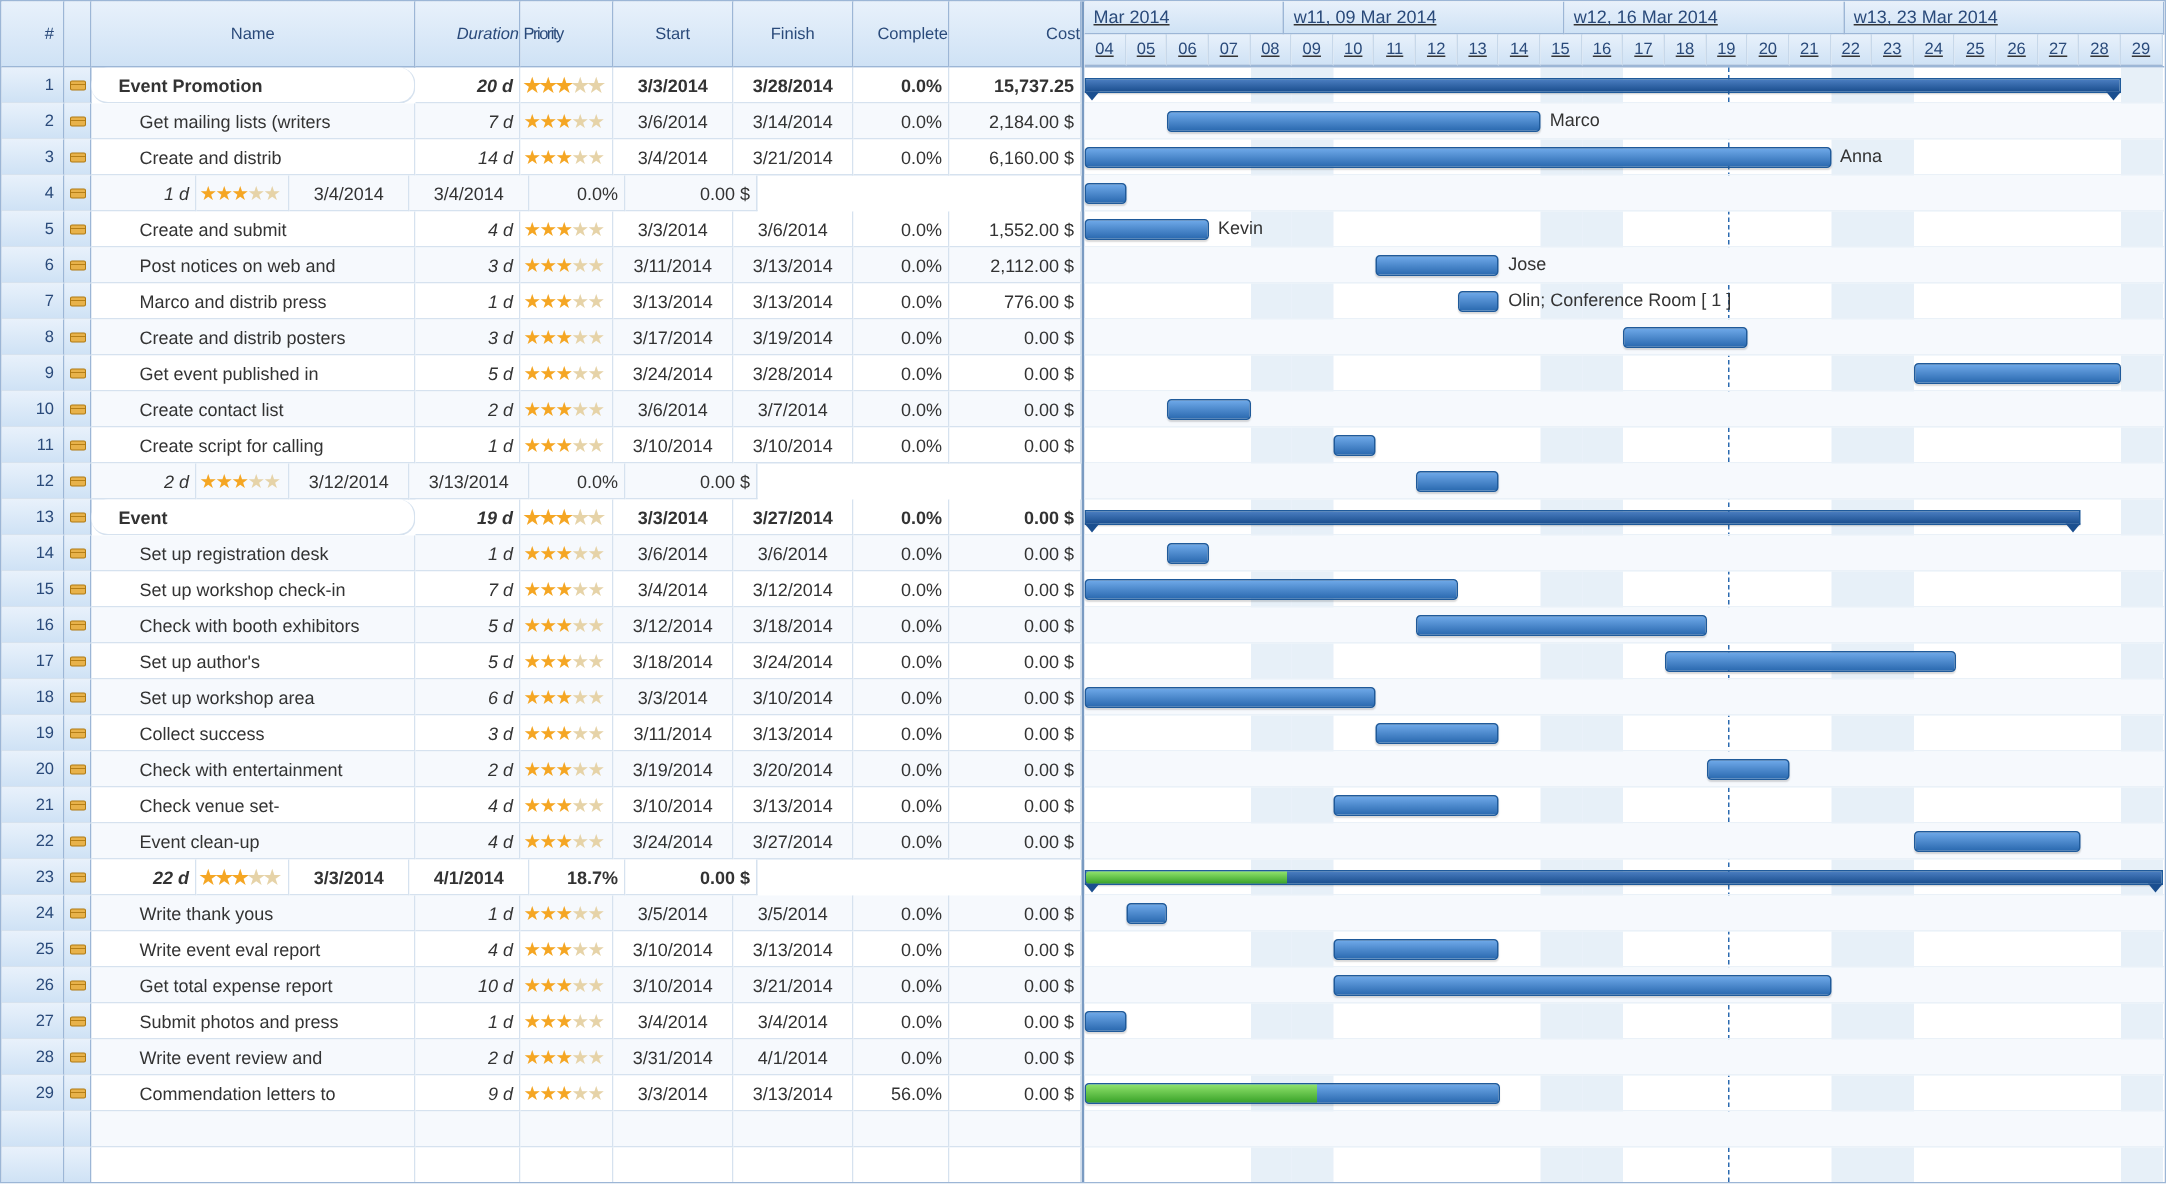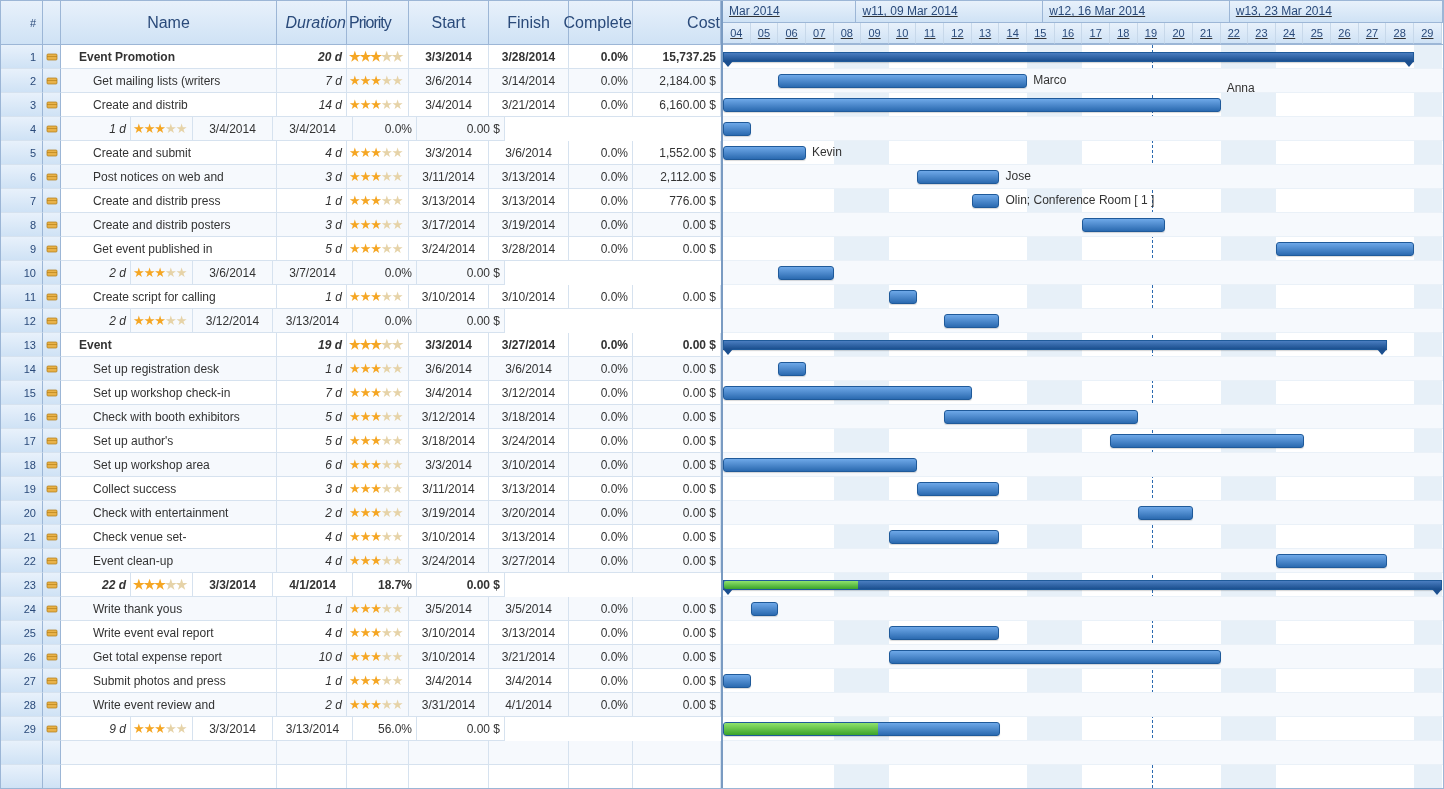--- a/index.html
+++ b/index.html
@@ -3,41 +3,41 @@
 <meta charset="utf-8">
 <style>
   * { box-sizing: border-box; }
   html, body { margin: 0; padding: 0; font-family: Arial, sans-serif; font-size: 12px; color: #333; }
   .app { display: flex; width: 1444px; height: 789px; border: 1px solid #9cb6d6; }
   .grid { flex: 0 0 720px; border-right: 2px solid #7a9bc2; display: flex; flex-direction: column; }
   .gantt { flex: 1; position: relative; overflow: hidden; background: #fff; }
 
   
   .ghead { display: flex; height: 44px; }
-  .ghead .cell { display: flex; align-items: center; justify-content: center; text-align: center; font-size: 16px; color: #2a4a7a;
+  .ghead .cell { display: flex; align-items: center; justify-content: center; text-align: center; font-size: 11px; color: #2a4a7a;
                  border-right: 1px solid #9cb6d6; border-bottom: 1px solid #9cb6d6;
                  background: linear-gradient(#e8f1fb, #cfe2f5); }
   .gbody { flex: 1; overflow: hidden; }
   .row { display: flex; height: 24px; align-items: stretch; }
   .row.alt .cell.body { background: #f6f9fd; }
   .row .cell { border-right: 1px solid #d6e2ef; border-bottom: 1px solid #d6e2ef; display: flex; align-items: center; padding: 0 4px; }
   .cell.body { background: #fff; }
   .cell.num { width: 42px; justify-content: flex-end; padding-right: 6px; color: #2a4a7a; font-size: 11px;
               background: linear-gradient(#e8f1fb, #cfe2f5); border-right: 1px solid #9cb6d6; }
   .cell.icon { width: 18px; justify-content: center; padding: 0;
                background: linear-gradient(#e8f1fb, #cfe2f5); border-right: 1px solid #9cb6d6; }
   .cell.name { width: 216px; }
   .cell.dur { width: 70px; justify-content: flex-end; font-style: italic; }
   .cell.pri { width: 62px; justify-content: flex-start; padding-left: 2px; letter-spacing: -1px; }
   .cell.start { width: 80px; justify-content: center; }
   .cell.finish { width: 80px; justify-content: center; }
   .cell.comp { width: 64px; justify-content: flex-end; }
   .cell.cost { width: 88px; justify-content: flex-end; }
   .summary .cell.body { font-weight: bold; }
-  .indent1 { padding-left: 18px !important; }
+  .indent1 { padding-left: 18px !important; border-radius: 11px; }
   .indent2 { padding-left: 32px !important; }
   .star { color: #f5a623; font-size: 13px; }
   .star.dim { color: #e6d3a8; }
   .task-icon { width: 12px; height: 12px; }
   .task-icon svg { width: 12px; height: 12px; }
 
   
   .timeline-head { height: 44px; display: flex; flex-direction: column; border-bottom: 1px solid #9cb6d6; }
   .timeline-head .weeks, .timeline-head .days { display: flex; flex: 1; text-decoration: underline; }
   .timeline-head .wk { border-right: 1px solid #9cb6d6; border-bottom: 1px solid #9cb6d6;
@@ -211,21 +211,21 @@
           <div class="cell body cost">2,112.00 $</div>
         </div>
         <div class="row">
           <div class="cell num">7</div>
           <div class="cell icon">
             <span class="task-icon"><svg viewBox="0 0 12 12">
                 <rect x="1" y="3" width="10" height="6" rx="1" fill="#e8b24a" stroke="#b07a12" stroke-width="0.7"></rect>
                 <rect x="1" y="5" width="10" height="0.6" fill="#b07a12"></rect>
               </svg></span>
           </div>
-          <div class="cell body name indent2">Create and distrib press</div>
+          <div class="cell body name indent2">Marco and distrib press</div>
           <div class="cell body dur">1 d</div>
           <div class="cell body pri">
             <span class="star">★</span>
             <span class="star">★</span>
             <span class="star">★</span>
             <span class="star dim">★</span>
             <span class="star dim">★</span>
           </div>
           <div class="cell body start">3/13/2014</div>
           <div class="cell body finish">3/13/2014</div>
@@ -277,20 +277,21 @@
           <div class="cell body cost">0.00 $</div>
         </div>
         <div class="row alt">
           <div class="cell num">10</div>
           <div class="cell icon">
             <span class="task-icon"><svg viewBox="0 0 12 12">
                 <rect x="1" y="3" width="10" height="6" rx="1" fill="#e8b24a" stroke="#b07a12" stroke-width="0.7"></rect>
                 <rect x="1" y="5" width="10" height="0.6" fill="#b07a12"></rect>
               </svg></span>
           </div>
+          <div class="cell body name indent2">Create contact list</div>
           <div class="cell body dur">2 d</div>
           <div class="cell body pri">
             <span class="star">★</span>
             <span class="star">★</span>
             <span class="star">★</span>
             <span class="star dim">★</span>
             <span class="star dim">★</span>
           </div>
           <div class="cell body start">3/6/2014</div>
           <div class="cell body finish">3/7/2014</div>
@@ -692,20 +693,21 @@
           <div class="cell body cost">0.00 $</div>
         </div>
         <div class="row">
           <div class="cell num">29</div>
           <div class="cell icon">
             <span class="task-icon"><svg viewBox="0 0 12 12">
                 <rect x="1" y="3" width="10" height="6" rx="1" fill="#e8b24a" stroke="#b07a12" stroke-width="0.7"></rect>
                 <rect x="1" y="5" width="10" height="0.6" fill="#b07a12"></rect>
               </svg></span>
           </div>
+          <div class="cell body name indent2">Commendation letters to</div>
           <div class="cell body dur">9 d</div>
           <div class="cell body pri">
             <span class="star">★</span>
             <span class="star">★</span>
             <span class="star">★</span>
             <span class="star dim">★</span>
             <span class="star dim">★</span>
           </div>
           <div class="cell body start">3/3/2014</div>
           <div class="cell body finish">3/13/2014</div>
@@ -811,21 +813,21 @@
         <div class="gantt-row alt" style="top: 600px;"></div>
         <div class="gantt-row" style="top: 624px;"></div>
         <div class="gantt-row alt" style="top: 648px;"></div>
         <div class="gantt-row" style="top: 672px;"></div>
         <div class="gantt-row alt" style="top: 696px;"></div>
         <div class="gantt-row" style="top: 720px;"></div>
         <div class="bar summary" style="left: 0px; width: 691.25px; top: 7px;"></div>
         <div class="bar" style="left: 55.3px; width: 248.85px; top: 29px;"></div>
         <div class="bar-label" style="left: 310.15px; top: 28px; text-align: center;">Marco</div>
         <div class="bar" style="left: 0px; width: 497.7px; top: 53px;"></div>
-        <div class="bar-label" style="left: 503.7px; top: 36px; text-align: center;">Anna</div>
+        <div class="bar-label" style="left: 503.7px; top: 52px; text-align: center;">Anna</div>
         <div class="bar" style="left: 0px; width: 27.65px; top: 77px;"></div>
         <div class="bar" style="left: 0px; width: 82.95px; top: 101px;"></div>
         <div class="bar-label" style="left: 88.95px; top: 100px;">Kevin</div>
         <div class="bar" style="left: 193.55px; width: 82.95px; top: 125px;"></div>
         <div class="bar-label" style="left: 282.5px; top: 124px;">Jose</div>
         <div class="bar" style="left: 248.85px; width: 27.65px; top: 149px;"></div>
         <div class="bar-label" style="left: 282.5px; top: 148px;">Olin; Conference Room [ 1 ]</div>
         <div class="bar" style="left: 359.45px; width: 82.95px; top: 173px;"></div>
         <div class="bar" style="left: 553px; width: 138.25px; top: 197px;"></div>
         <div class="bar" style="left: 55.3px; width: 55.3px; top: 221px;"></div>

